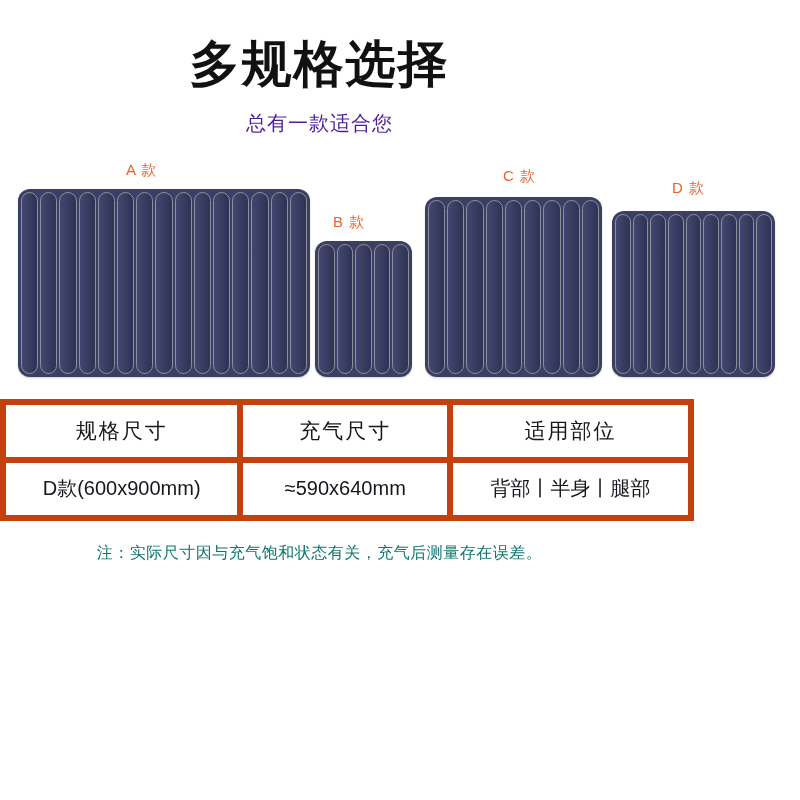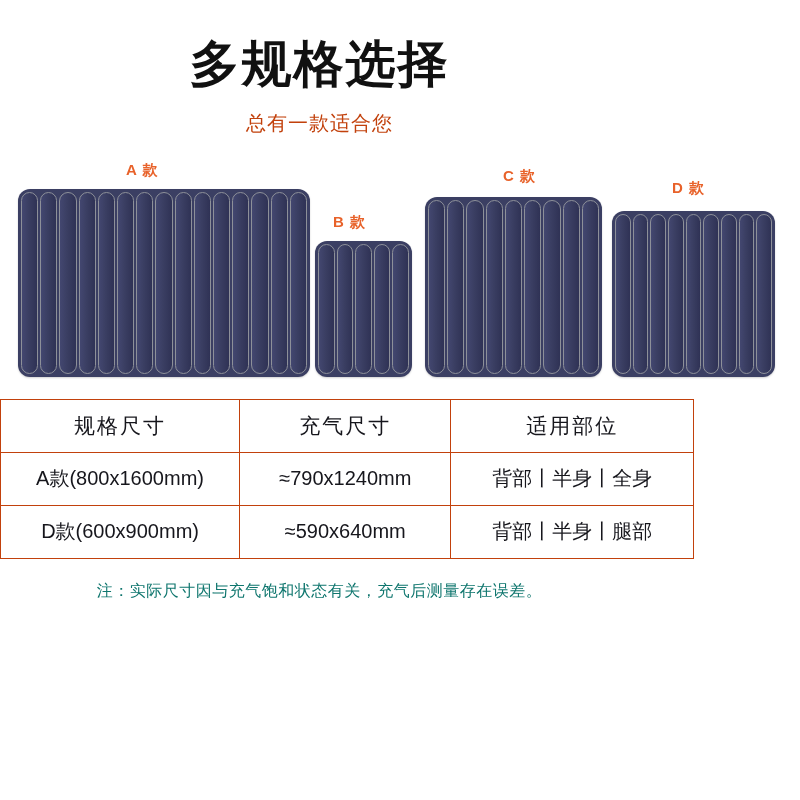--- a/index.html
+++ b/index.html
@@ -29,37 +29,37 @@
     font-weight: bold;
     letter-spacing: 2px;
     color: #111111;
     margin: 0;
     padding-top: 36px;
     line-height: 1.15;
   }
   .subtitle {
     text-align: center;
     font-size: 20px;
-    color: #c2410c;
+    color: #4c1d95;
     margin: 0;
     padding-top: 16px;
     letter-spacing: 1px;
   }
 
   
   .products {
     position: relative;
     height: 230px;
     margin-top: 22px;
   }
 
   .prod-label {
     position: absolute;
     font-size: 15px;
-    font-weight: bold;
+    font-weight: normal;
     color: #e8622a;
     white-space: nowrap;
     letter-spacing: 1px;
   }
 
   .mat {
     position: absolute;
     display: flex;
     gap: 2px;
     background: #3b3f63;
@@ -91,21 +91,21 @@
   .table-wrap {
     margin: 10px auto 0;
     width: 694px;
   }
   table.spec {
     border-collapse: collapse;
     width: 100%;
     table-layout: fixed;
   }
   table.spec th, table.spec td {
-    border: 1px solid #c2410c;
+    border: 6px solid #c2410c;
     text-align: center;
     font-size: 20px;
     color: #16161c;
     height: 52px;
     padding: 0 4px;
     font-weight: normal;
     white-space: nowrap;
   }
   table.spec th {
     font-size: 21px;
@@ -198,25 +198,20 @@
       </colgroup>
       <thead>
         <tr>
           <th>规格尺寸</th>
           <th>充气尺寸</th>
           <th>适用部位</th>
         </tr>
       </thead>
       <tbody>
         <tr>
-          <td>A款(800x1600mm)</td>
-          <td>≈790x1240mm</td>
-          <td>背部丨半身丨全身</td>
-        </tr>
-        <tr>
           <td>D款(600x900mm)</td>
           <td>≈590x640mm</td>
           <td>背部丨半身丨腿部</td>
         </tr>
       </tbody>
     </table>
   </div>
 
   <div class="note">注：实际尺寸因与充气饱和状态有关，充气后测量存在误差。</div>
 

